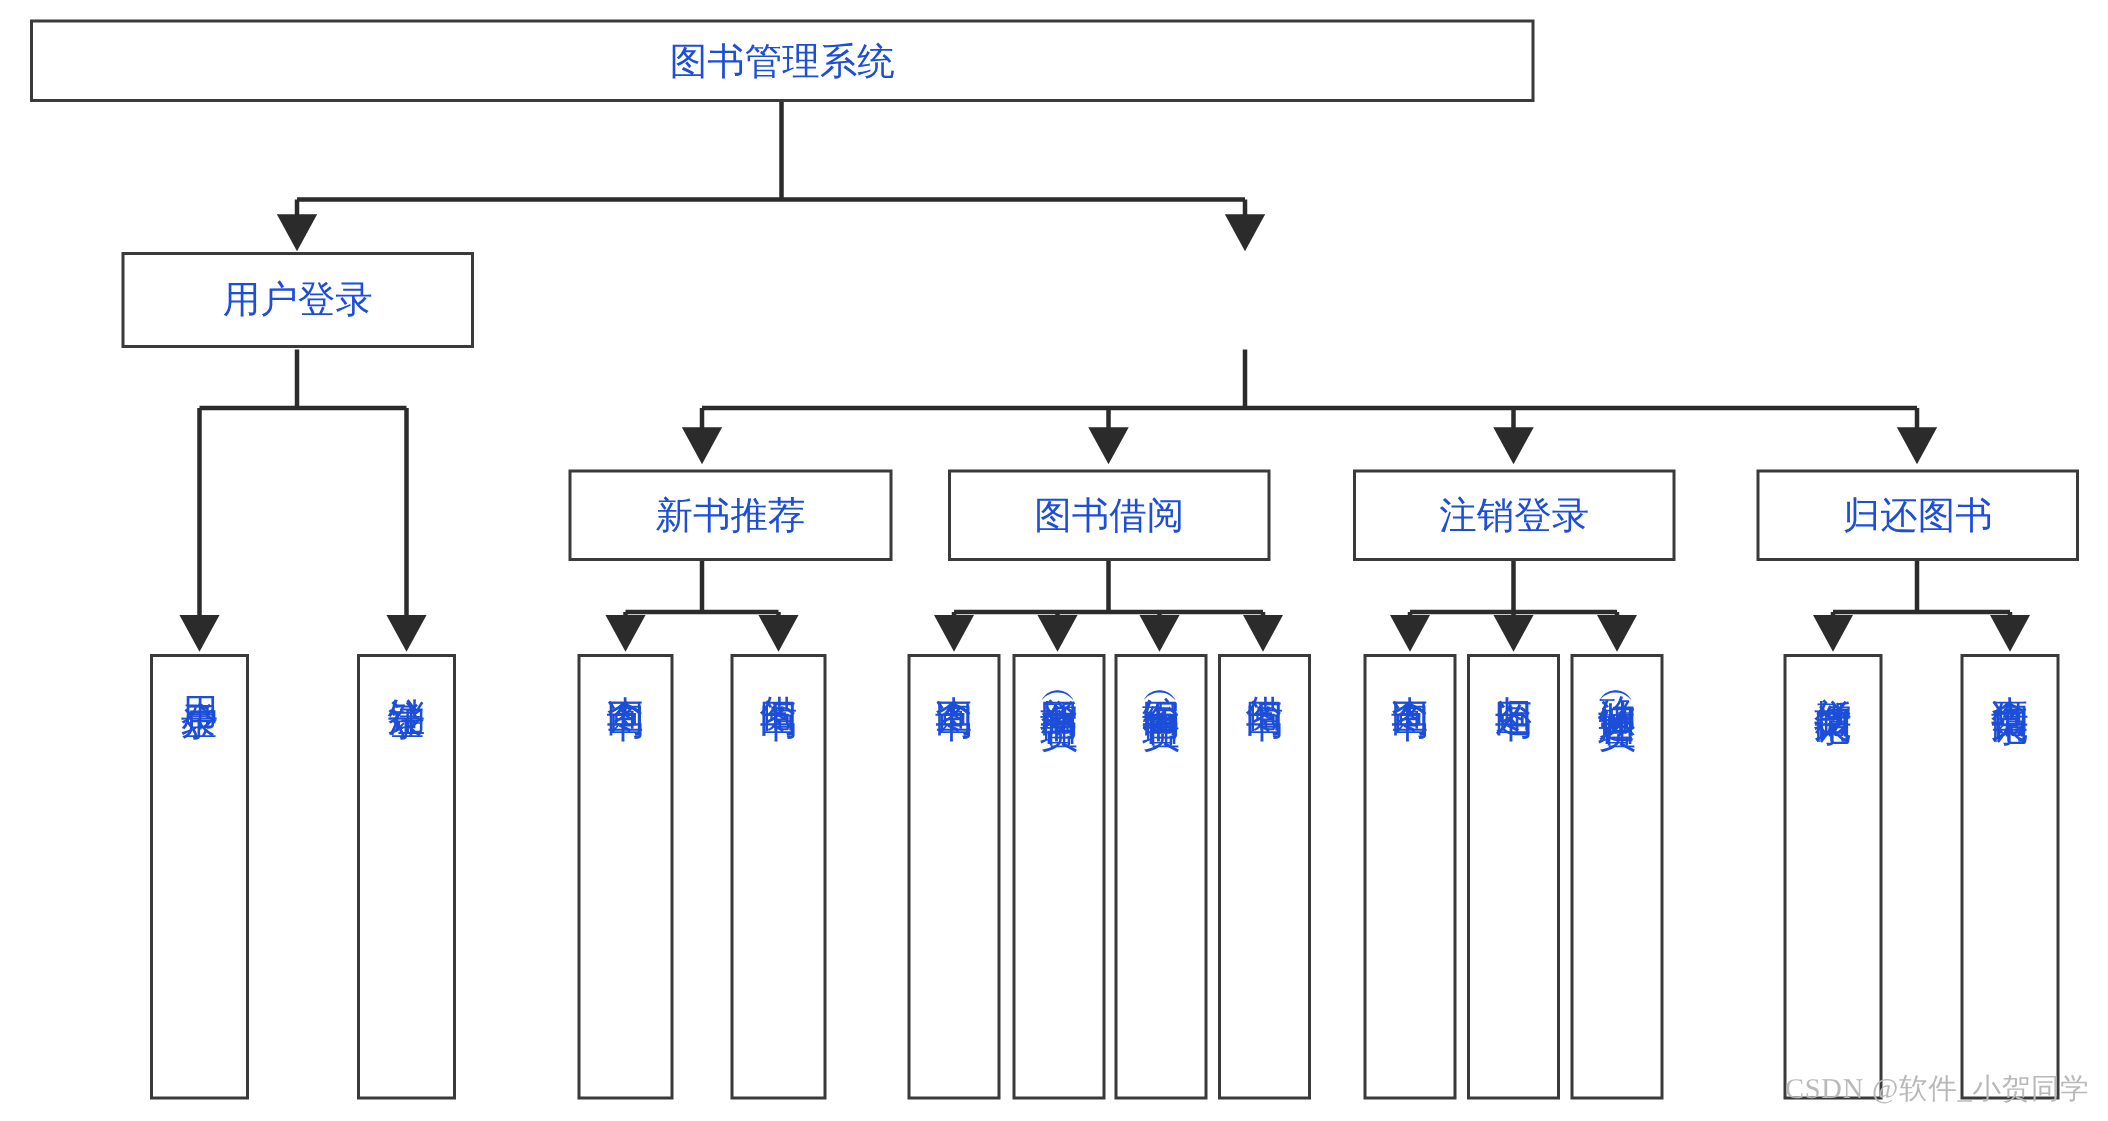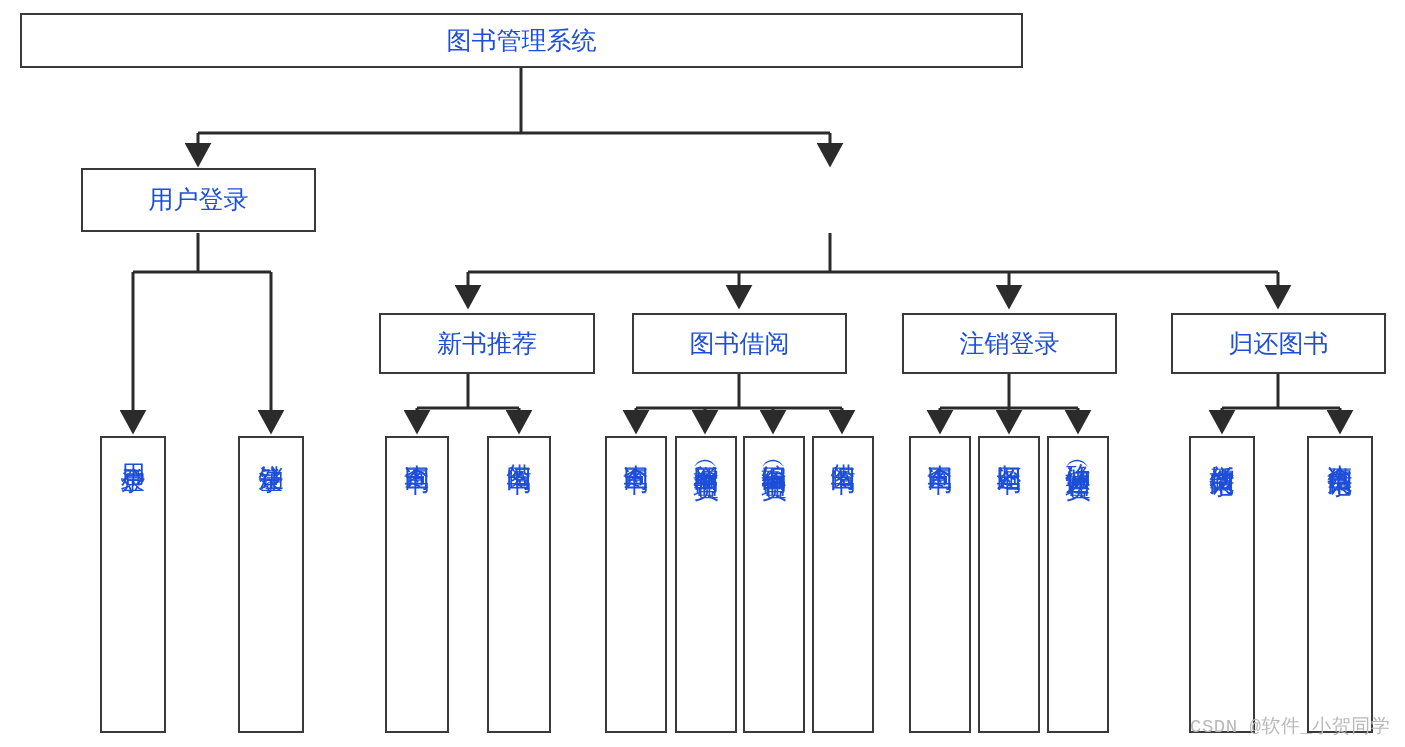--- a/index.html
+++ b/index.html
@@ -58,21 +58,21 @@
     font-size: 25px;
     letter-spacing: 2px;
     line-height: 1;
   }
   .watermark {
     position: absolute;
     font-size: 19px;
     color: #b9b9b9;
     letter-spacing: 0.5px;
     white-space: nowrap;
-    font-family: Liberation Mono, monospace;
+    font-family: Liberation Serif, serif;
   }
 </style>
 </head>
 <body>
 
 <div id="diagram-root">
 
   <svg id="diagram-svg" viewBox="0 0 1405 747" xmlns="http://www.w3.org/2000/svg">
     <defs>
       <marker id="arrow" viewBox="0 0 12 12" refX="9" refY="6" markerWidth="9" markerHeight="9" orient="auto-start-reverse">

